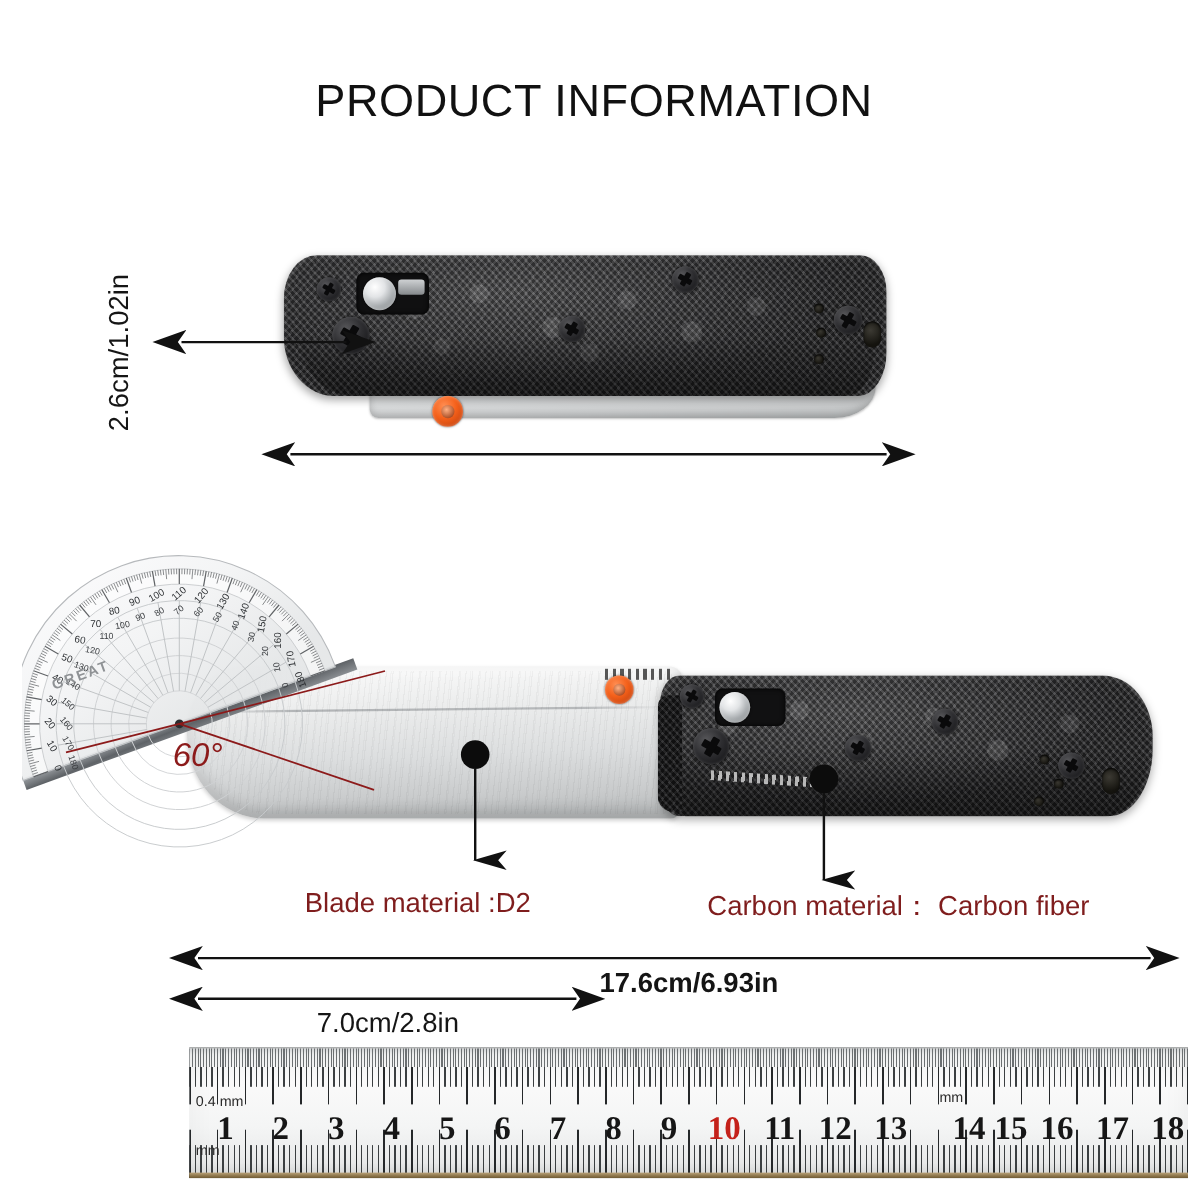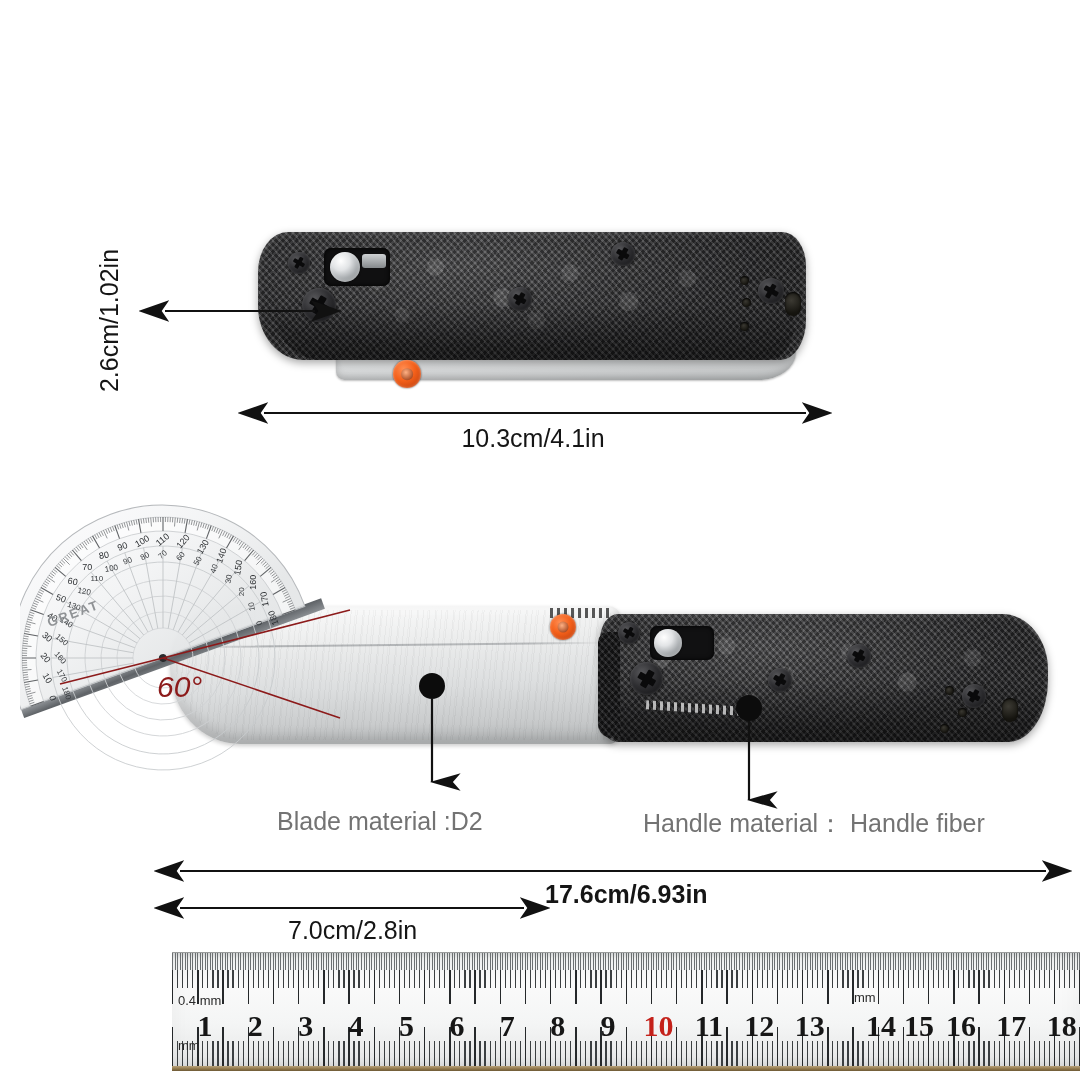--- a/index.html
+++ b/index.html
@@ -36,21 +36,21 @@
   
   .dim-label {
     position: absolute;
     font-size: 25px;
     color: #151515;
     white-space: nowrap;
   }
   .callout-label {
     position: absolute;
     font-size: 25px;
-    color: #737373;
+    color: #7f1d1d;
     white-space: nowrap;
   }
 
   
   .overlay {
     position: absolute;
     left: 0; top: 0;
     width: 1080px;
     height: 1080px;
     pointer-events: none;
@@ -185,20 +185,21 @@
     letter-spacing: 2px;
     color: #8f9295;
     font-weight: 700;
   }
 </style>
 </head>
 <body>
 
 <div id="page">
 
+  <div class="page-title">PRODUCT INFORMATION</div>
 
   <div class="knife-wrap" style="left:258px; top:232px; width:560px; height:160px;">
 
     <div class="steel" style="position:absolute; left:78px; top:96px; width:460px; height:52px;
                 border-radius: 6px 40px 46px 10px / 6px 30px 34px 10px;
                 box-shadow: inset 0 -3px 7px rgba(0,0,0,.18), 0 1px 2px rgba(0,0,0,.25);"></div>
 
     <div style="position:absolute; left:86px; top:94px; width:130px; height:9px;
                 background: repeating-linear-gradient(90deg,#3a3a3a 0 3px, rgba(255,255,255,0) 3px 7px);
                 opacity:.85; border-radius:2px; transform: rotate(-2deg);"></div>
@@ -633,29 +634,28 @@
 
     <circle cx="432" cy="686" r="13" fill="#0c0c0c"></circle>
     <line x1="432" y1="699" x2="432" y2="782" stroke="#111" stroke-width="2.2" marker-end="url(#tipDown)"></line>
 
     <circle cx="749" cy="708" r="13" fill="#0c0c0c"></circle>
     <line x1="749" y1="721" x2="749" y2="800" stroke="#111" stroke-width="2.2" marker-end="url(#tipDown)"></line>
   </svg>
 
   <div class="dim-label" style="left:-6px; top:306px; width:230px; text-align:center; transform: rotate(-90deg);">2.6cm/1.02in</div>
 
-  <div class="dim-label" style="left:258px; top:424px; width:550px; text-align:center;">10.3cm/4.1in</div>
 
   <div class="dim-label" style="left:545px; top:880px;font-weight:bold;">17.6cm/6.93in</div>
 
   <div class="dim-label" style="left:288px; top:916px;">7.0cm/2.8in</div>
 
   <div class="callout-label" style="left:277px; top:807px;">Blade material :D2</div>
 
-  <div class="callout-label" style="left:643px; top:807px;">Handle material： Handle fiber</div>
+  <div class="callout-label" style="left:643px; top:807px;">Carbon material： Carbon fiber</div>
 
   <div class="ruler">
 
     <div style="position:absolute; left:0; top:0; width:908px; height:17px;
                 background: repeating-linear-gradient(90deg,#6c7072 0 1px, rgba(255,255,255,0) 1px 2.52px);"></div>
 
     <div style="position:absolute; left:0; top:17px; width:908px; height:18px;
                 background: repeating-linear-gradient(90deg,#3b3f41 0 1.2px, rgba(255,255,255,0) 1.2px 5.04px);"></div>
 
     <div style="position:absolute; left:0; top:17px; width:908px; height:34px;

